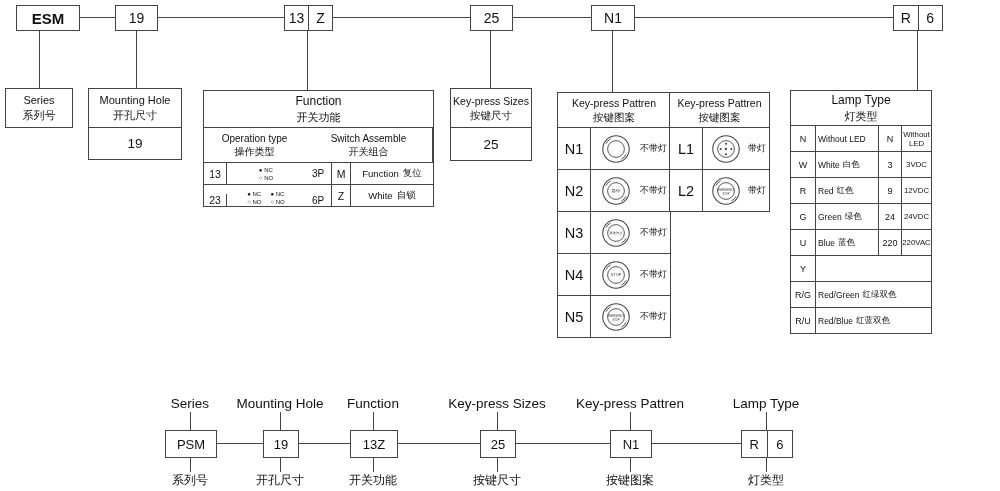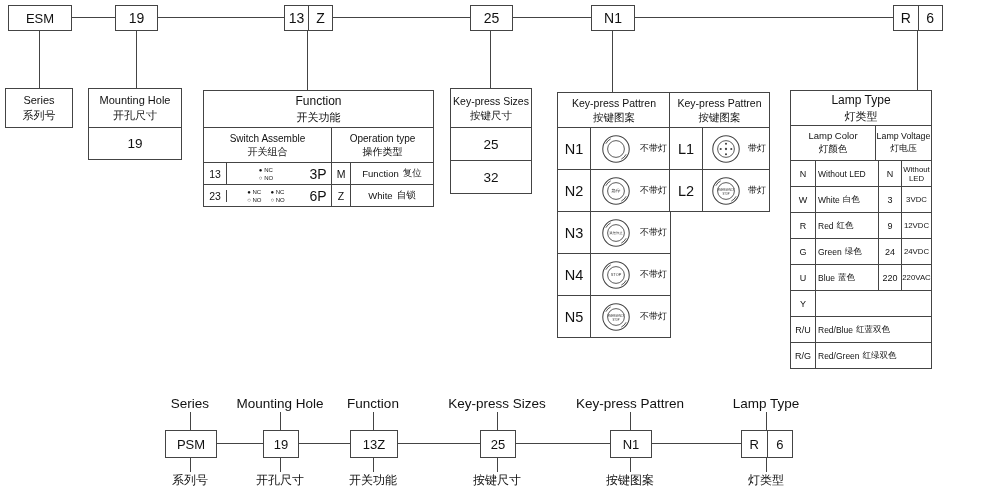--- a/index.html
+++ b/index.html
@@ -16,21 +16,21 @@
       text-align:center;line-height:1.35}
   .bb{border-bottom:1px solid #444}
   .br{border-right:1px solid #444}
   .vrow{display:flex;align-items:center;justify-content:center;font-size:13.5px}
   .vrow+.vrow{border-top:1px solid #444}
   .frow{display:flex;height:21px;font-size:10px;align-items:stretch}
   .fcode{width:22px;display:flex;align-items:center;justify-content:center;
          border-right:1px solid #444;font-size:10.5px}
   .contacts{flex:1;display:flex;align-items:center;justify-content:center;gap:9px}
   .cgroup{display:flex;flex-direction:column;font-size:6px;line-height:8px;white-space:pre}
-  .poles{width:26px;display:flex;align-items:center;justify-content:center;font-size:14px}
+  .poles{width:26px;display:flex;align-items:center;justify-content:center;font-size:10px}
   .opcode{width:18px;display:flex;align-items:center;justify-content:center;
           border-right:1px solid #444;font-size:10.5px}
   .opdesc{flex:1;display:flex;align-items:center;justify-content:center;gap:4px;font-size:9.5px}
   .prow{display:flex;align-items:center;height:41px}
   .prow+.prow{border-top:1px solid #444}
   .pcode{width:32px;align-self:stretch;display:flex;align-items:center;justify-content:center;
          border-right:1px solid #444;font-size:14.5px}
   .picon{flex:1;display:flex;align-items:center;justify-content:center}
   .plabel{font-size:9px;padding-right:3px;white-space:nowrap}
   .lrow{display:flex;align-items:stretch;height:25px;font-size:9px}
@@ -64,21 +64,21 @@
   <line x1="630" y1="412" x2="630" y2="430"></line>
   <line x1="766" y1="412" x2="766" y2="430"></line>
   <line x1="190" y1="456" x2="190" y2="472"></line>
   <line x1="280" y1="456" x2="280" y2="472"></line>
   <line x1="373" y1="456" x2="373" y2="472"></line>
   <line x1="497" y1="456" x2="497" y2="472"></line>
   <line x1="630" y1="456" x2="630" y2="472"></line>
   <line x1="766" y1="456" x2="766" y2="472"></line>
 </svg>
 
-<div class="box" style="left:8px;top:5px;width:62px;height:24px;font-weight:normal;font-size:13px">ESM</div>
+<div class="box" style="left:16px;top:5px;width:62px;height:24px;font-weight:bold;font-size:15px">ESM</div>
 <div class="box" style="left:115px;top:5px;width:41px;height:24px">19</div>
 <div class="box split" style="left:284px;top:5px;width:47px;height:24px">
   <span>13</span>
   <span>Z</span>
 </div>
 <div class="box" style="left:470px;top:5px;width:41px;height:24px">25</div>
 <div class="box" style="left:591px;top:5px;width:42px;height:24px">N1</div>
 <div class="box split" style="left:893px;top:5px;width:48px;height:24px">
   <span>R</span>
   <span>6</span>
@@ -96,47 +96,47 @@
   </div>
   <div class="vrow" style="height:31px">19</div>
 </div>
 
 <div class="tbl" style="left:203px;top:90px;width:229px">
   <div class="c2 bb" style="height:36px">
     <div style="font-size:12px">Function</div>
     <div style="font-size:11px">开关功能</div>
   </div>
   <div class="bb" style="display:flex;height:34px">
+    <div class="c2" style="flex:1;font-size:10px">
+      <div>Operation type</div>
+      <div>操作类型</div>
+    </div>
     <div class="c2 br" style="width:127px;font-size:10px">
       <div>Switch  Assemble</div>
       <div>开关组合</div>
-    </div>
-    <div class="c2" style="flex:1;font-size:10px">
-      <div>Operation type</div>
-      <div>操作类型</div>
     </div>
   </div>
   <div class="frow bb">
     <div class="br" style="width:127px;display:flex;align-items:stretch">
       <span class="fcode">13</span>
       <span class="contacts">
         <span class="cgroup"><span>● NC</span><span>○ NO</span></span>
       </span>
       <span class="poles">3P</span>
     </div>
     <div style="flex:1;display:flex;align-items:stretch">
       <span class="opcode">M</span>
       <span class="opdesc">
         <span>Function</span>
         <span>复位</span>
       </span>
     </div>
   </div>
   <div class="frow">
-    <div class="br" style="width:127px;display:flex;align-items:center">
+    <div class="br" style="width:127px;display:flex;align-items:flex-end">
       <span class="fcode">23</span>
       <span class="contacts">
         <span class="cgroup"><span>● NC</span><span>○ NO</span></span>
         <span class="cgroup"><span>● NC</span><span>○ NO</span></span>
       </span>
       <span class="poles">6P</span>
     </div>
     <div style="flex:1;display:flex;align-items:stretch">
       <span class="opcode">Z</span>
       <span class="opdesc">
@@ -146,21 +146,20 @@
     </div>
   </div>
 </div>
 
 <div class="tbl" style="left:450px;top:88px;width:80px">
   <div class="c2 bb" style="height:38px;font-size:10.5px">
     <div>Key-press Sizes</div>
     <div>按键尺寸</div>
   </div>
   <div class="vrow" style="height:32px">25</div>
-  <div class="vrow" style="height:32px">32</div>
 </div>
 
 <div class="tbl" style="left:557px;top:92px;width:112px">
   <div class="c2 bb" style="height:34px;font-size:10.5px">
     <div>Key-press Pattren</div>
     <div>按键图案</div>
   </div>
   <div class="prow">
     <span class="pcode">N1</span>
     <span class="picon">
@@ -267,30 +266,20 @@
       </span>
     <span class="plabel">带灯</span>
   </div>
 </div>
 
 <div class="tbl" style="left:790px;top:90px;width:140px">
   <div class="c2 bb" style="height:34px">
     <div style="font-size:12px">Lamp   Type</div>
     <div style="font-size:11px">灯类型</div>
   </div>
-  <div class="bb" style="display:flex;height:34px">
-    <div class="c2 br" style="width:84px;font-size:9.5px">
-      <div>Lamp  Color</div>
-      <div>灯颜色</div>
-    </div>
-    <div class="c2" style="flex:1;font-size:8.8px">
-      <div>Lamp Voltage</div>
-      <div>灯电压</div>
-    </div>
-  </div>
   <div class="lrow">
     <span class="lc">N</span>
     <span class="ln">
         <span>Without LED</span>
         <span></span>
       </span>
     <span class="vc">N</span>
     <span class="vl">Without LED</span>
   </div>
   <div class="lrow">
@@ -324,33 +313,33 @@
     <span class="lc">U</span>
     <span class="ln">
         <span>Blue</span>
         <span>蓝色</span>
       </span>
     <span class="vc">220</span>
     <span class="vl">220VAC</span>
   </div>
   <div class="lrow">
     <span class="lc">Y</span>
+  </div>
+  <div class="lrow">
+    <span class="lc">R/G</span>
+    <span class="ln wide">
+        <span>Red/Green</span>
+        <span>红绿双色</span>
+      </span>
   </div>
   <div class="lrow">
     <span class="lc">R/U</span>
     <span class="ln wide">
         <span>Red/Blue</span>
         <span>红蓝双色</span>
-      </span>
-  </div>
-  <div class="lrow">
-    <span class="lc">R/G</span>
-    <span class="ln wide">
-        <span>Red/Green</span>
-        <span>红绿双色</span>
       </span>
   </div>
 </div>
 
 <div class="blabel" style="left:150px;width:80px">Series</div>
 <div class="blabel" style="left:215px;width:130px">Mounting Hole</div>
 <div class="blabel" style="left:323px;width:100px">Function</div>
 <div class="blabel" style="left:427px;width:140px">Key-press Sizes</div>
 <div class="blabel" style="left:555px;width:150px">Key-press Pattren</div>
 <div class="blabel" style="left:716px;width:100px">Lamp   Type</div>

